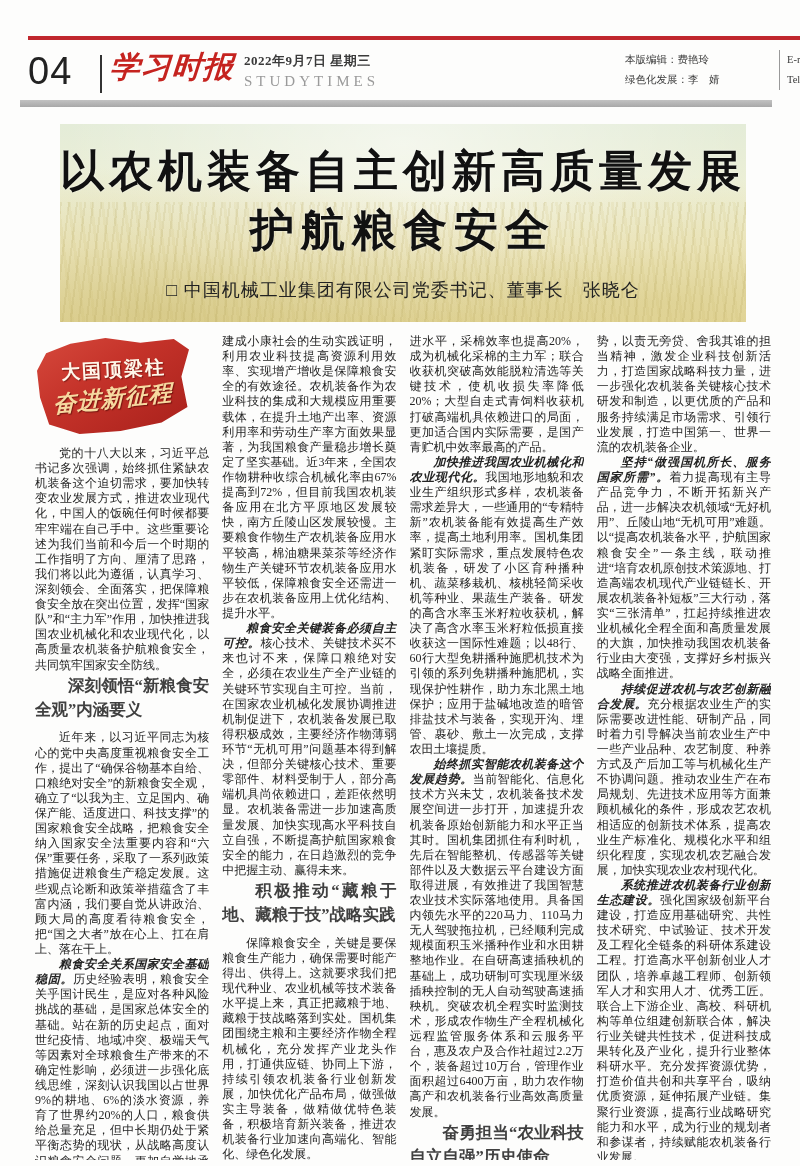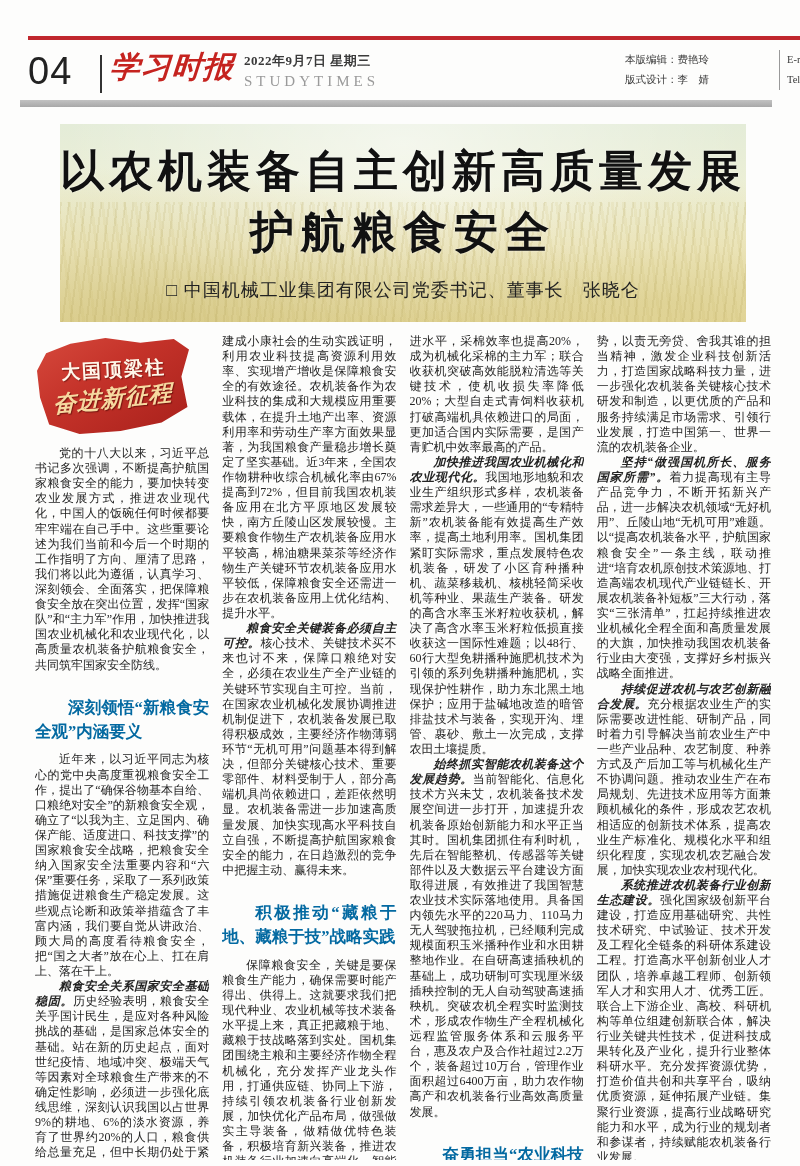--- a/index.html
+++ b/index.html
@@ -39,43 +39,43 @@
       linear-gradient(180deg,#e4ecd8 0%,#ecefd6 30%,#f2edc9 62%,#e9dda6 100%);
     display:flex; flex-direction:column; align-items:center;
   }
   .banner::before { content:""; position:absolute; left:0; right:0; bottom:0; height:120px;
     background:repeating-linear-gradient(97deg, rgba(166,148,70,.14) 0 2px, transparent 2px 8px),
                repeating-linear-gradient(83deg, rgba(196,180,100,.12) 0 3px, transparent 3px 11px);
   }
   .banner-title { position:relative; z-index:2; text-align:center; font-weight:bold; color:#111;
                   text-shadow:0 0 2px rgba(255,255,255,.8); }
   .banner-title .t1 { margin-top:22px; font-size:44px; letter-spacing:5px; line-height:1.2; }
-  .banner-title .t2 { font-size:44px; letter-spacing:7px; line-height:1.2; margin-top:8px; }
+  .banner-title .t2 { font-size:44px; letter-spacing:7px; line-height:1.2; margin-top:8px;font-family:Liberation Mono, monospace; }
   .banner-byline { position:relative; z-index:2; margin-top:18px; font-size:18px; color:#222; letter-spacing:1px; }
 
   
   .badge {
     position:relative; width:152px; height:96px; margin:4px 0 12px 2px;
     background:linear-gradient(145deg,#d6493c 0%,#c5332a 40%,#a8201b 100%);
     clip-path:polygon(6% 16%, 22% 6%, 45% 0%, 68% 5%, 90% 1%, 100% 12%, 95% 40%, 99% 72%, 82% 88%, 55% 97%, 28% 100%, 8% 90%, 2% 62%, 0% 34%);
     display:flex; flex-direction:column; align-items:center; justify-content:center;
   }
   .badge .b1 { color:#fff7ea; font-weight:bold; font-size:19px; letter-spacing:2px;
                transform:rotate(-3deg); text-shadow:1px 1px 1px rgba(90,10,5,.6); }
   .badge .b2 { color:#f6d9a0; font-weight:bold; font-style:italic; font-size:23px; letter-spacing:1px;
                transform:rotate(-6deg) skewX(-6deg); margin-top:4px; text-shadow:1px 1px 1px rgba(90,10,5,.7); }
 
   
   .cols { position:absolute; left:35px; top:334px; width:736px; height:826px;
           display:flex; gap:13px; }
   .col { flex:1 1 0; overflow:hidden; font-size:12px; line-height:1.26; text-align:justify; color:#242424; }
   .p { text-indent:2em; margin:0; }
   .p.noindent { text-indent:0; }
-  .h { font-weight:bold; font-size:16.5px; line-height:1.45; margin:23px 0 9px; text-indent:2em;
-       text-align:justify; color:#0369a1; }
+  .h { font-weight:bold; font-size:16.5px; line-height:1.45; margin:1px 0 9px; text-indent:2em;
+       text-align:justify; color:#404040; }
   .lead { font-style:italic; font-weight:600; letter-spacing:.3px; }
 </style>
 </head>
 <body>
 
 <div class="page">
 
   <div class="top-red-rule"></div>
 
   <div class="page-num">04</div>
@@ -84,21 +84,21 @@
   <div class="masthead-block">
     <div class="masthead-cn">学习时报</div>
     <div class="masthead-right">
       <div class="masthead-date">2022年9月7日 星期三</div>
       <div class="masthead-en">STUDYTIMES</div>
     </div>
   </div>
 
   <div class="editor-block">
     <div>本版编辑：费艳玲</div>
-    <div>版式设计：李　婧</div>
+    <div>绿色化发展：李　婧</div>
   </div>
   <div class="contact-block">
     <div>E-m</div>
     <div>Tel</div>
   </div>
 
   <div class="gray-rule"></div>
 
   <section class="banner">
     <div class="banner-title">
@@ -108,21 +108,21 @@
     <div class="banner-byline">□ 中国机械工业集团有限公司党委书记、董事长　张晓仑</div>
   </section>
 
   <main class="cols">
 
     <div class="col">
       <div class="badge">
         <div class="b1">大国顶梁柱</div>
         <div class="b2">奋进新征程</div>
       </div>
-      <p class="p">党的十八大以来，习近平总书记多次强调，不断提高护航国家粮食安全的能力，要加快转变农业发展方式，推进农业现代化，中国人的饭碗任何时候都要牢牢端在自己手中。这些重要论述为我们当前和今后一个时期的工作指明了方向、厘清了思路，我们将以此为遵循，认真学习、深刻领会、全面落实，把保障粮食安全放在突出位置，发挥“国家队”和“主力军”作用，加快推进我国农业机械化和农业现代化，以高质量农机装备护航粮食安全，共同筑牢国家安全防线。</p>
+      <p class="p">党的十八大以来，习近平总书记多次强调，始终抓住紧缺农机装备这个迫切需求，要加快转变农业发展方式，推进农业现代化，中国人的饭碗任何时候都要牢牢端在自己手中。这些重要论述为我们当前和今后一个时期的工作指明了方向、厘清了思路，我们将以此为遵循，认真学习、深刻领会、全面落实，把保障粮食安全放在突出位置，发挥“国家队”和“主力军”作用，加快推进我国农业机械化和农业现代化，以高质量农机装备护航粮食安全，共同筑牢国家安全防线。</p>
       <p class="h">深刻领悟“新粮食安全观”内涵要义</p>
       <p class="p">近年来，以习近平同志为核心的党中央高度重视粮食安全工作，提出了“确保谷物基本自给、口粮绝对安全”的新粮食安全观，确立了“以我为主、立足国内、确保产能、适度进口、科技支撑”的国家粮食安全战略，把粮食安全纳入国家安全法重要内容和“六保”重要任务，采取了一系列政策措施促进粮食生产稳定发展。这些观点论断和政策举措蕴含了丰富内涵，我们要自觉从讲政治、顾大局的高度看待粮食安全，把“国之大者”放在心上、扛在肩上、落在干上。</p>
       <p class="p"><em class="lead">粮食安全关系国家安全基础稳固。</em><span>历史经验表明，粮食安全关乎国计民生，是应对各种风险挑战的基础，是国家总体安全的基础。站在新的历史起点，面对世纪疫情、地域冲突、极端天气等因素对全球粮食生产带来的不确定性影响，必须进一步强化底线思维，深刻认识我国以占世界9%的耕地、6%的淡水资源，养育了世界约20%的人口，粮食供给总量充足，但中长期仍处于紧平衡态势的现状，从战略高度认识粮食安全问题，更加自觉地承担起护航国家粮食安全的使命任务，始终做到未雨绸缪、防患未然。</span></p>
 
     </div>
 
     <div class="col">
       <p class="p noindent">建成小康社会的生动实践证明，利用农业科技提高资源利用效率、实现增产增收是保障粮食安全的有效途径。农机装备作为农业科技的集成和大规模应用重要载体，在提升土地产出率、资源利用率和劳动生产率方面效果显著，为我国粮食产量稳步增长奠定了坚实基础。近3年来，全国农作物耕种收综合机械化率由67%提高到72%，但目前我国农机装备应用在北方平原地区发展较快，南方丘陵山区发展较慢。主要粮食作物生产农机装备应用水平较高，棉油糖果菜茶等经济作物生产关键环节农机装备应用水平较低，保障粮食安全还需进一步在农机装备应用上优化结构、提升水平。</p>
       <p class="p"><em class="lead">粮食安全关键装备必须自主可控。</em><span>核心技术、关键技术买不来也讨不来，保障口粮绝对安全，必须在农业生产全产业链的关键环节实现自主可控。当前，在国家农业机械化发展协调推进机制促进下，农机装备发展已取得积极成效，主要经济作物薄弱环节“无机可用”问题基本得到解决，但部分关键核心技术、重要零部件、材料受制于人，部分高端机具尚依赖进口，差距依然明显。农机装备需进一步加速高质量发展、加快实现高水平科技自立自强，不断提高护航国家粮食安全的能力，在日趋激烈的竞争中把握主动、赢得未来。</span></p>
       <p class="h">积极推动“藏粮于地、藏粮于技”战略实践</p>

